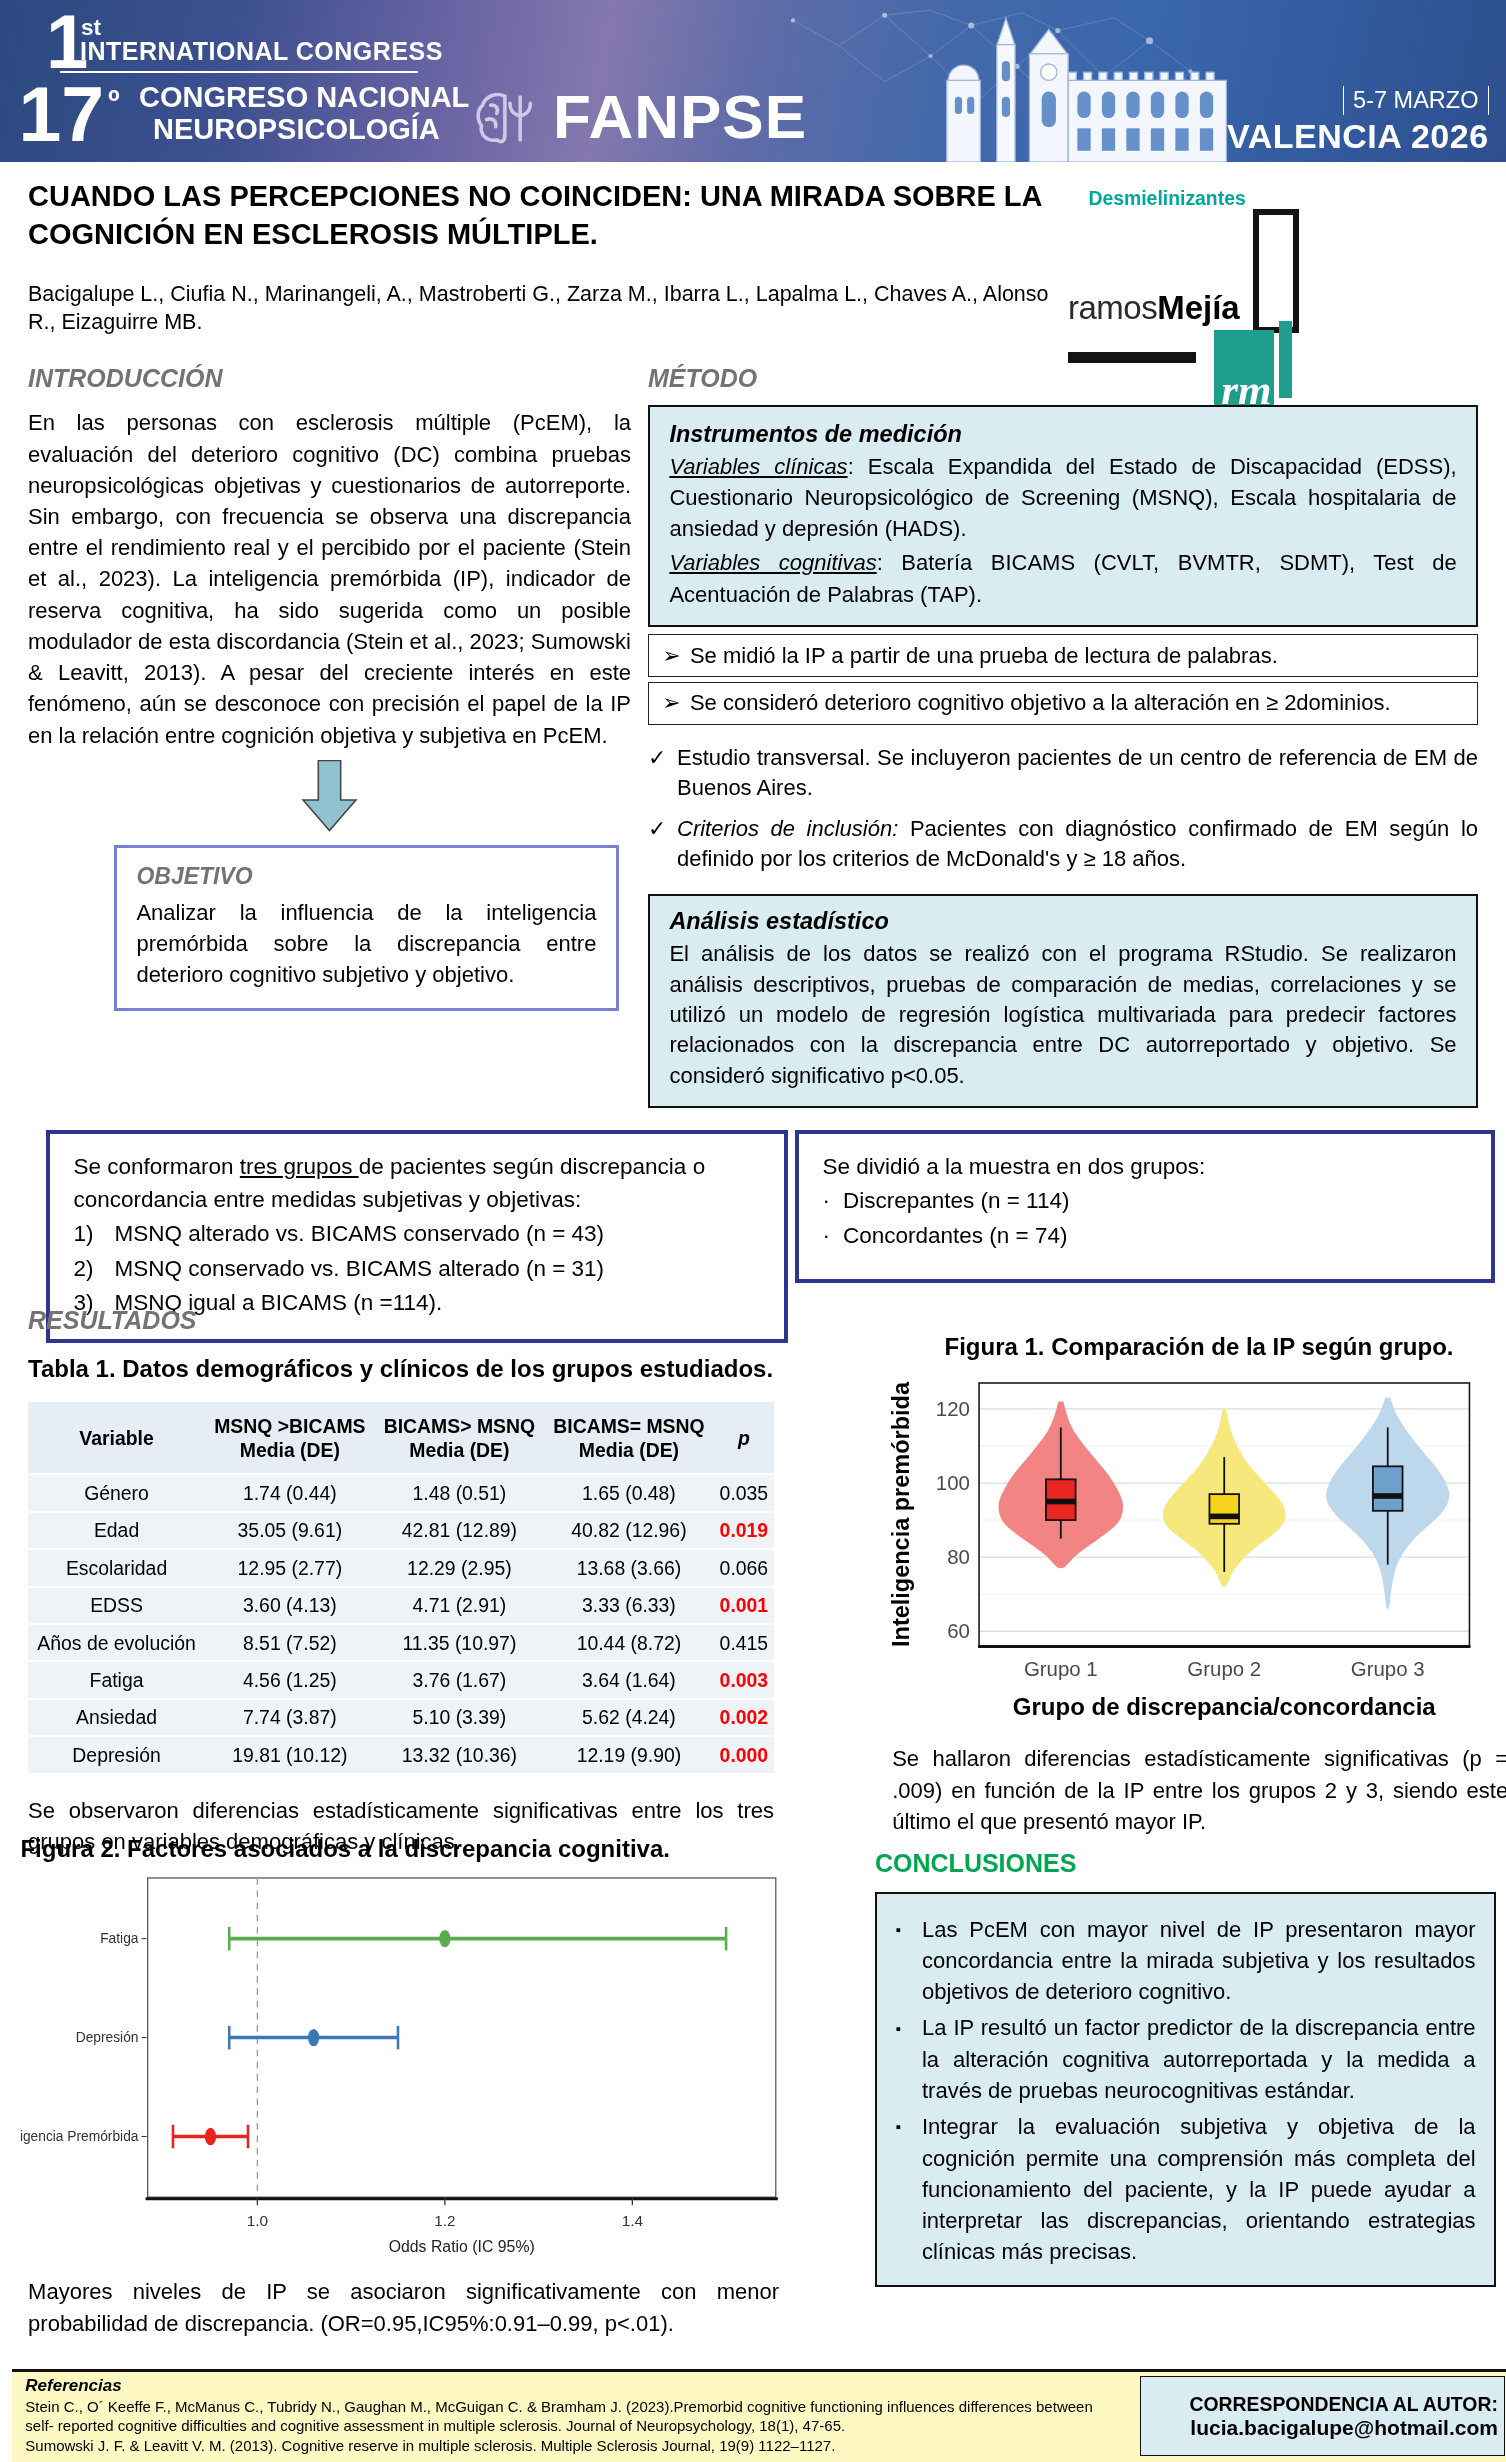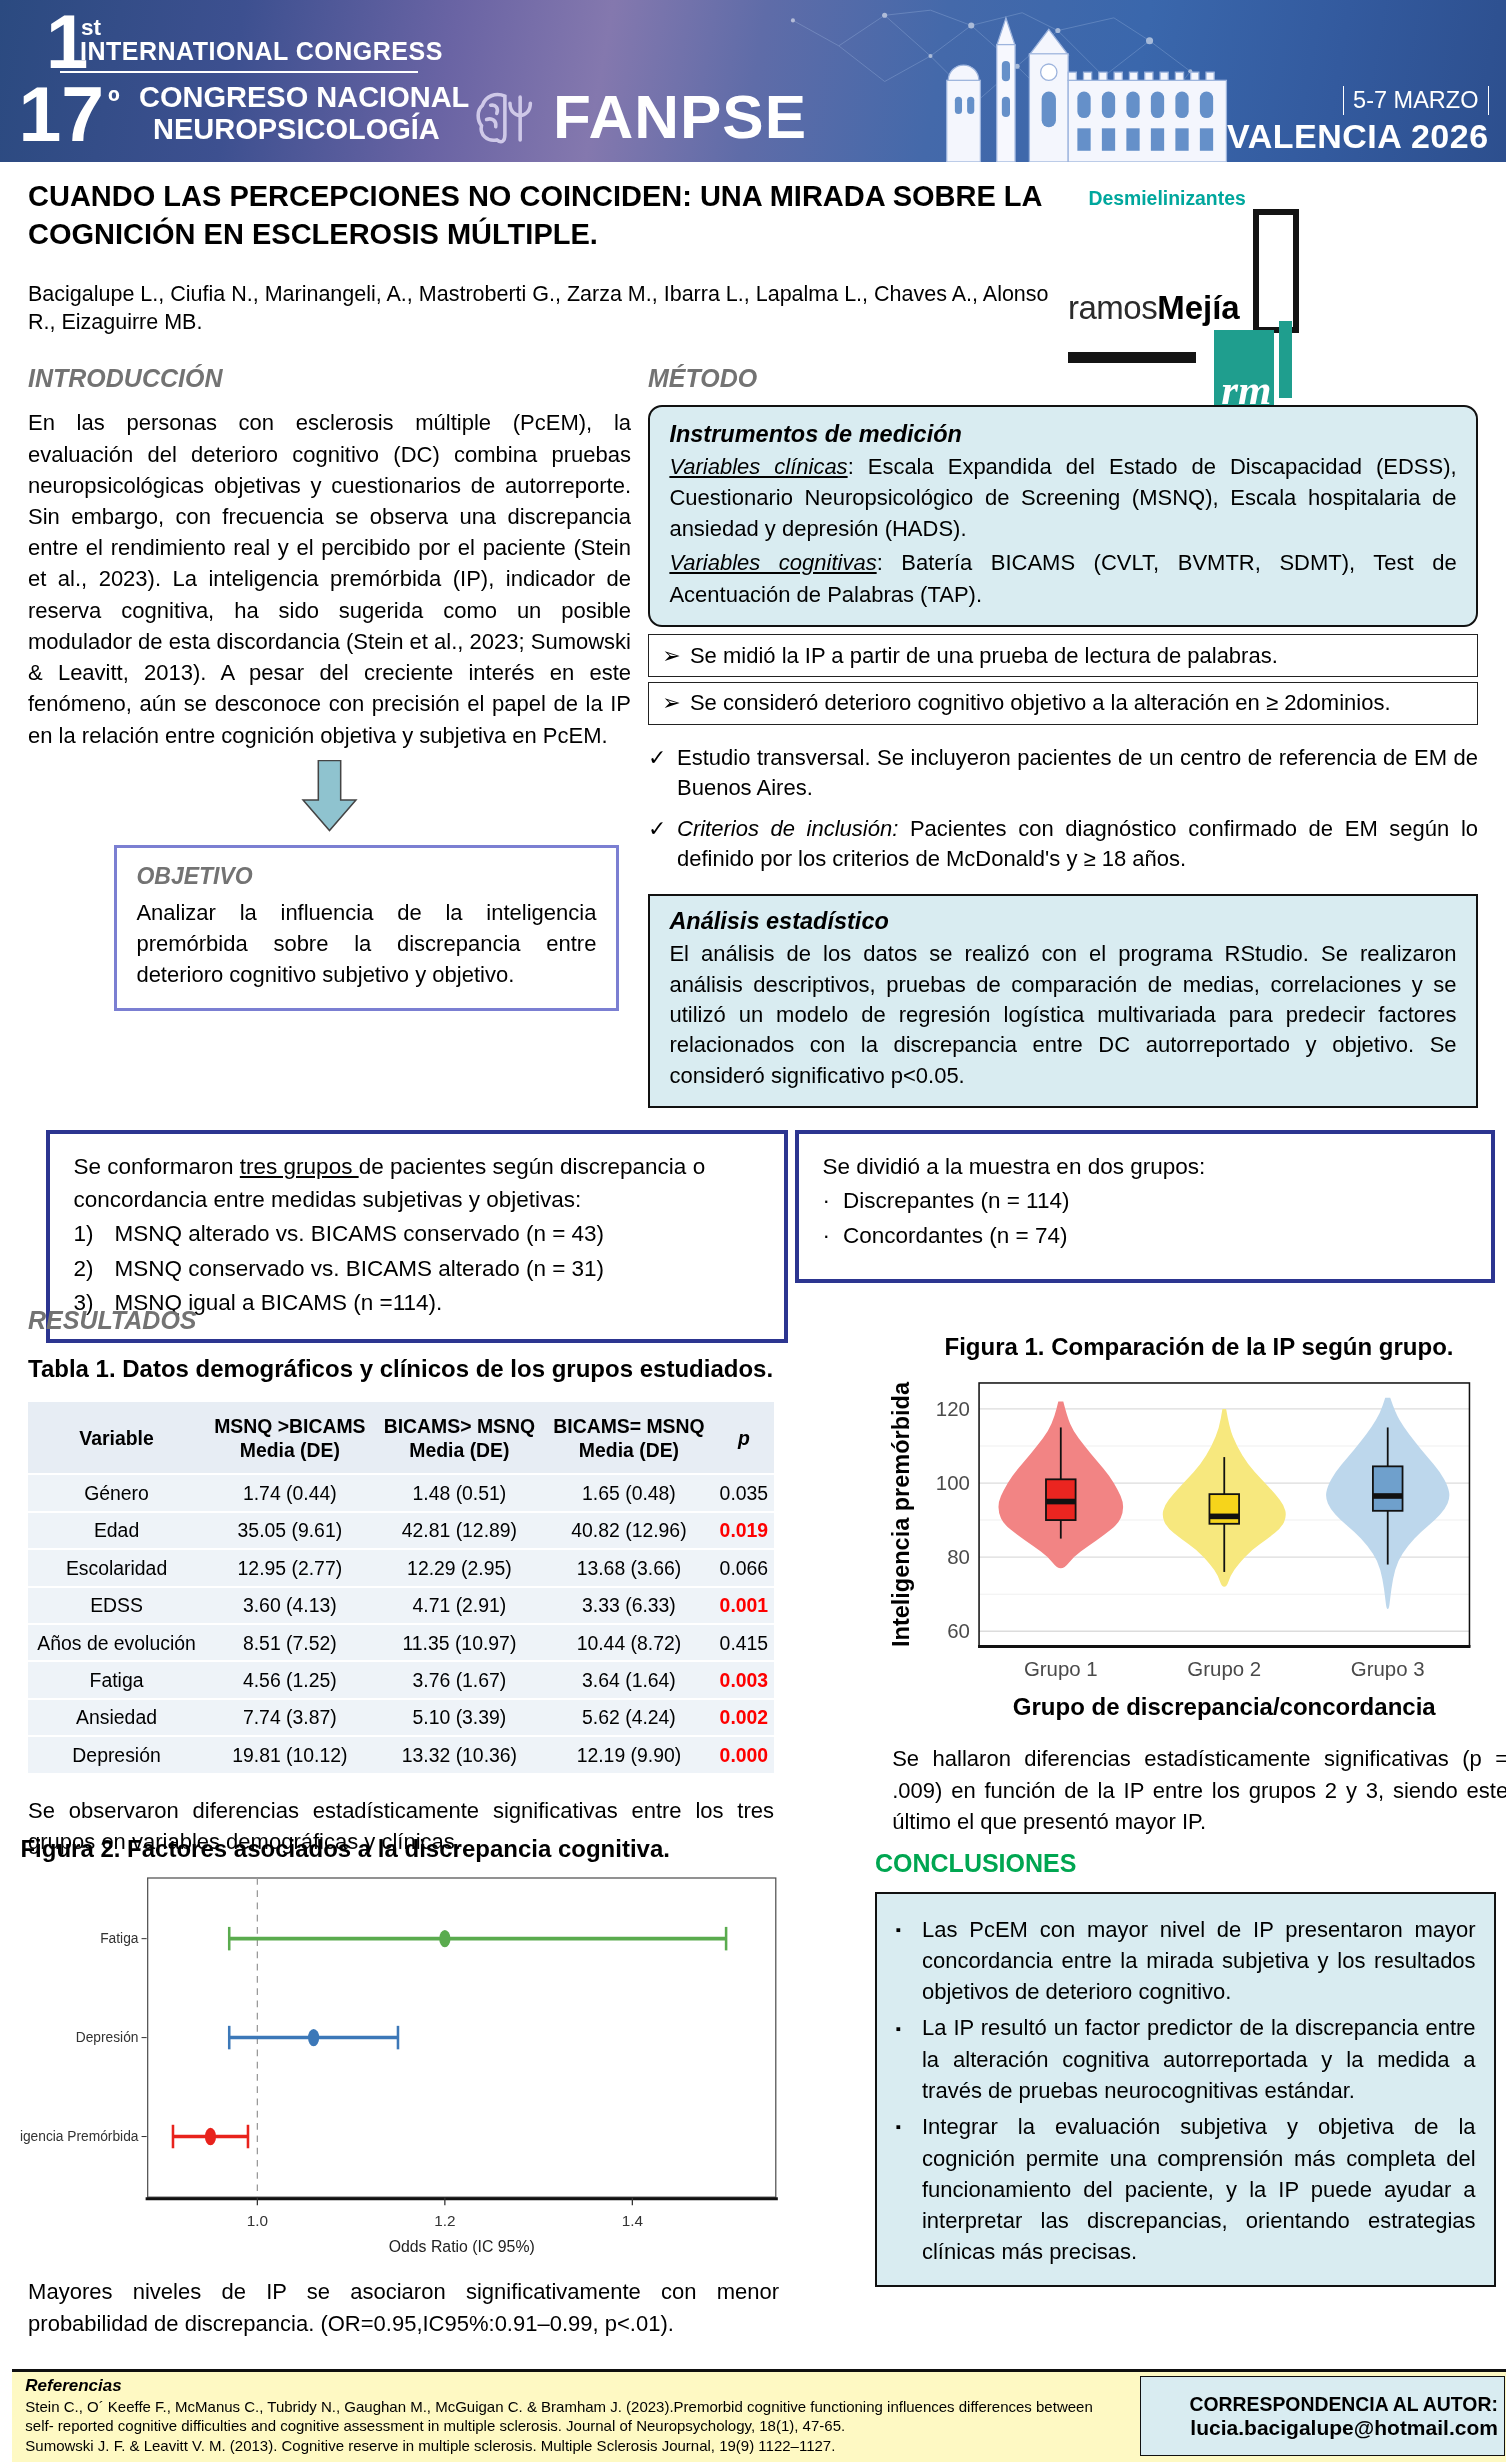--- a/index.html
+++ b/index.html
@@ -49,21 +49,21 @@
   
   .intro-col{position:absolute;left:28px;top:364px;width:603px;}
   .intro-col .bodytxt{margin-top:14.3px;}
   .arrow-wrap{width:100%;text-align:center;margin-top:9.2px;}
   .objetivo-box{margin:11.2px 0 0 86px;width:460px;border:3.1px solid #7b7fd2;padding:14.3px 19.4px 17.4px 19.4px;}
   .objetivo-box .sec-head{font-size:23px;}
   .objetivo-box .bodytxt{margin-top:7.2px;}
 
   
   .metodo-col{position:absolute;left:648px;top:364px;width:830px;}
-  .metodo-box{margin-top:12.3px;padding:13.3px 19.4px 15.3px 19.4px;border-radius:14px;}
+  .metodo-box{margin-top:12.3px;padding:13.3px 19.4px 15.3px 19.4px;}
   .inst-title{font-size:23.5px;font-weight:bold;font-style:italic;}
   .metodo-box p{margin:3.1px 0 0 0;}
   .iu{font-style:italic;text-decoration:underline;}
   .arrow-bullets{margin-top:7.2px;}
   .arrow-bullet-box{background:#fff;border:1.5px solid #222;padding:6.1px 13.3px;margin-top:5.1px;font-size:22px;line-height:1.3;}
   .arrow-bullet-box .glyph{margin-right:9.2px;}
   .checks{margin-top:18.4px;}
   .check-item{display:flex;margin-top:11.2px;font-size:22px;line-height:1.35;text-align:justify;}
   .check-item .glyph{flex:0 0 29px;}
   .analisis-box{margin-top:20.4px;padding:12.3px 19.4px 15.3px 19.4px;}

